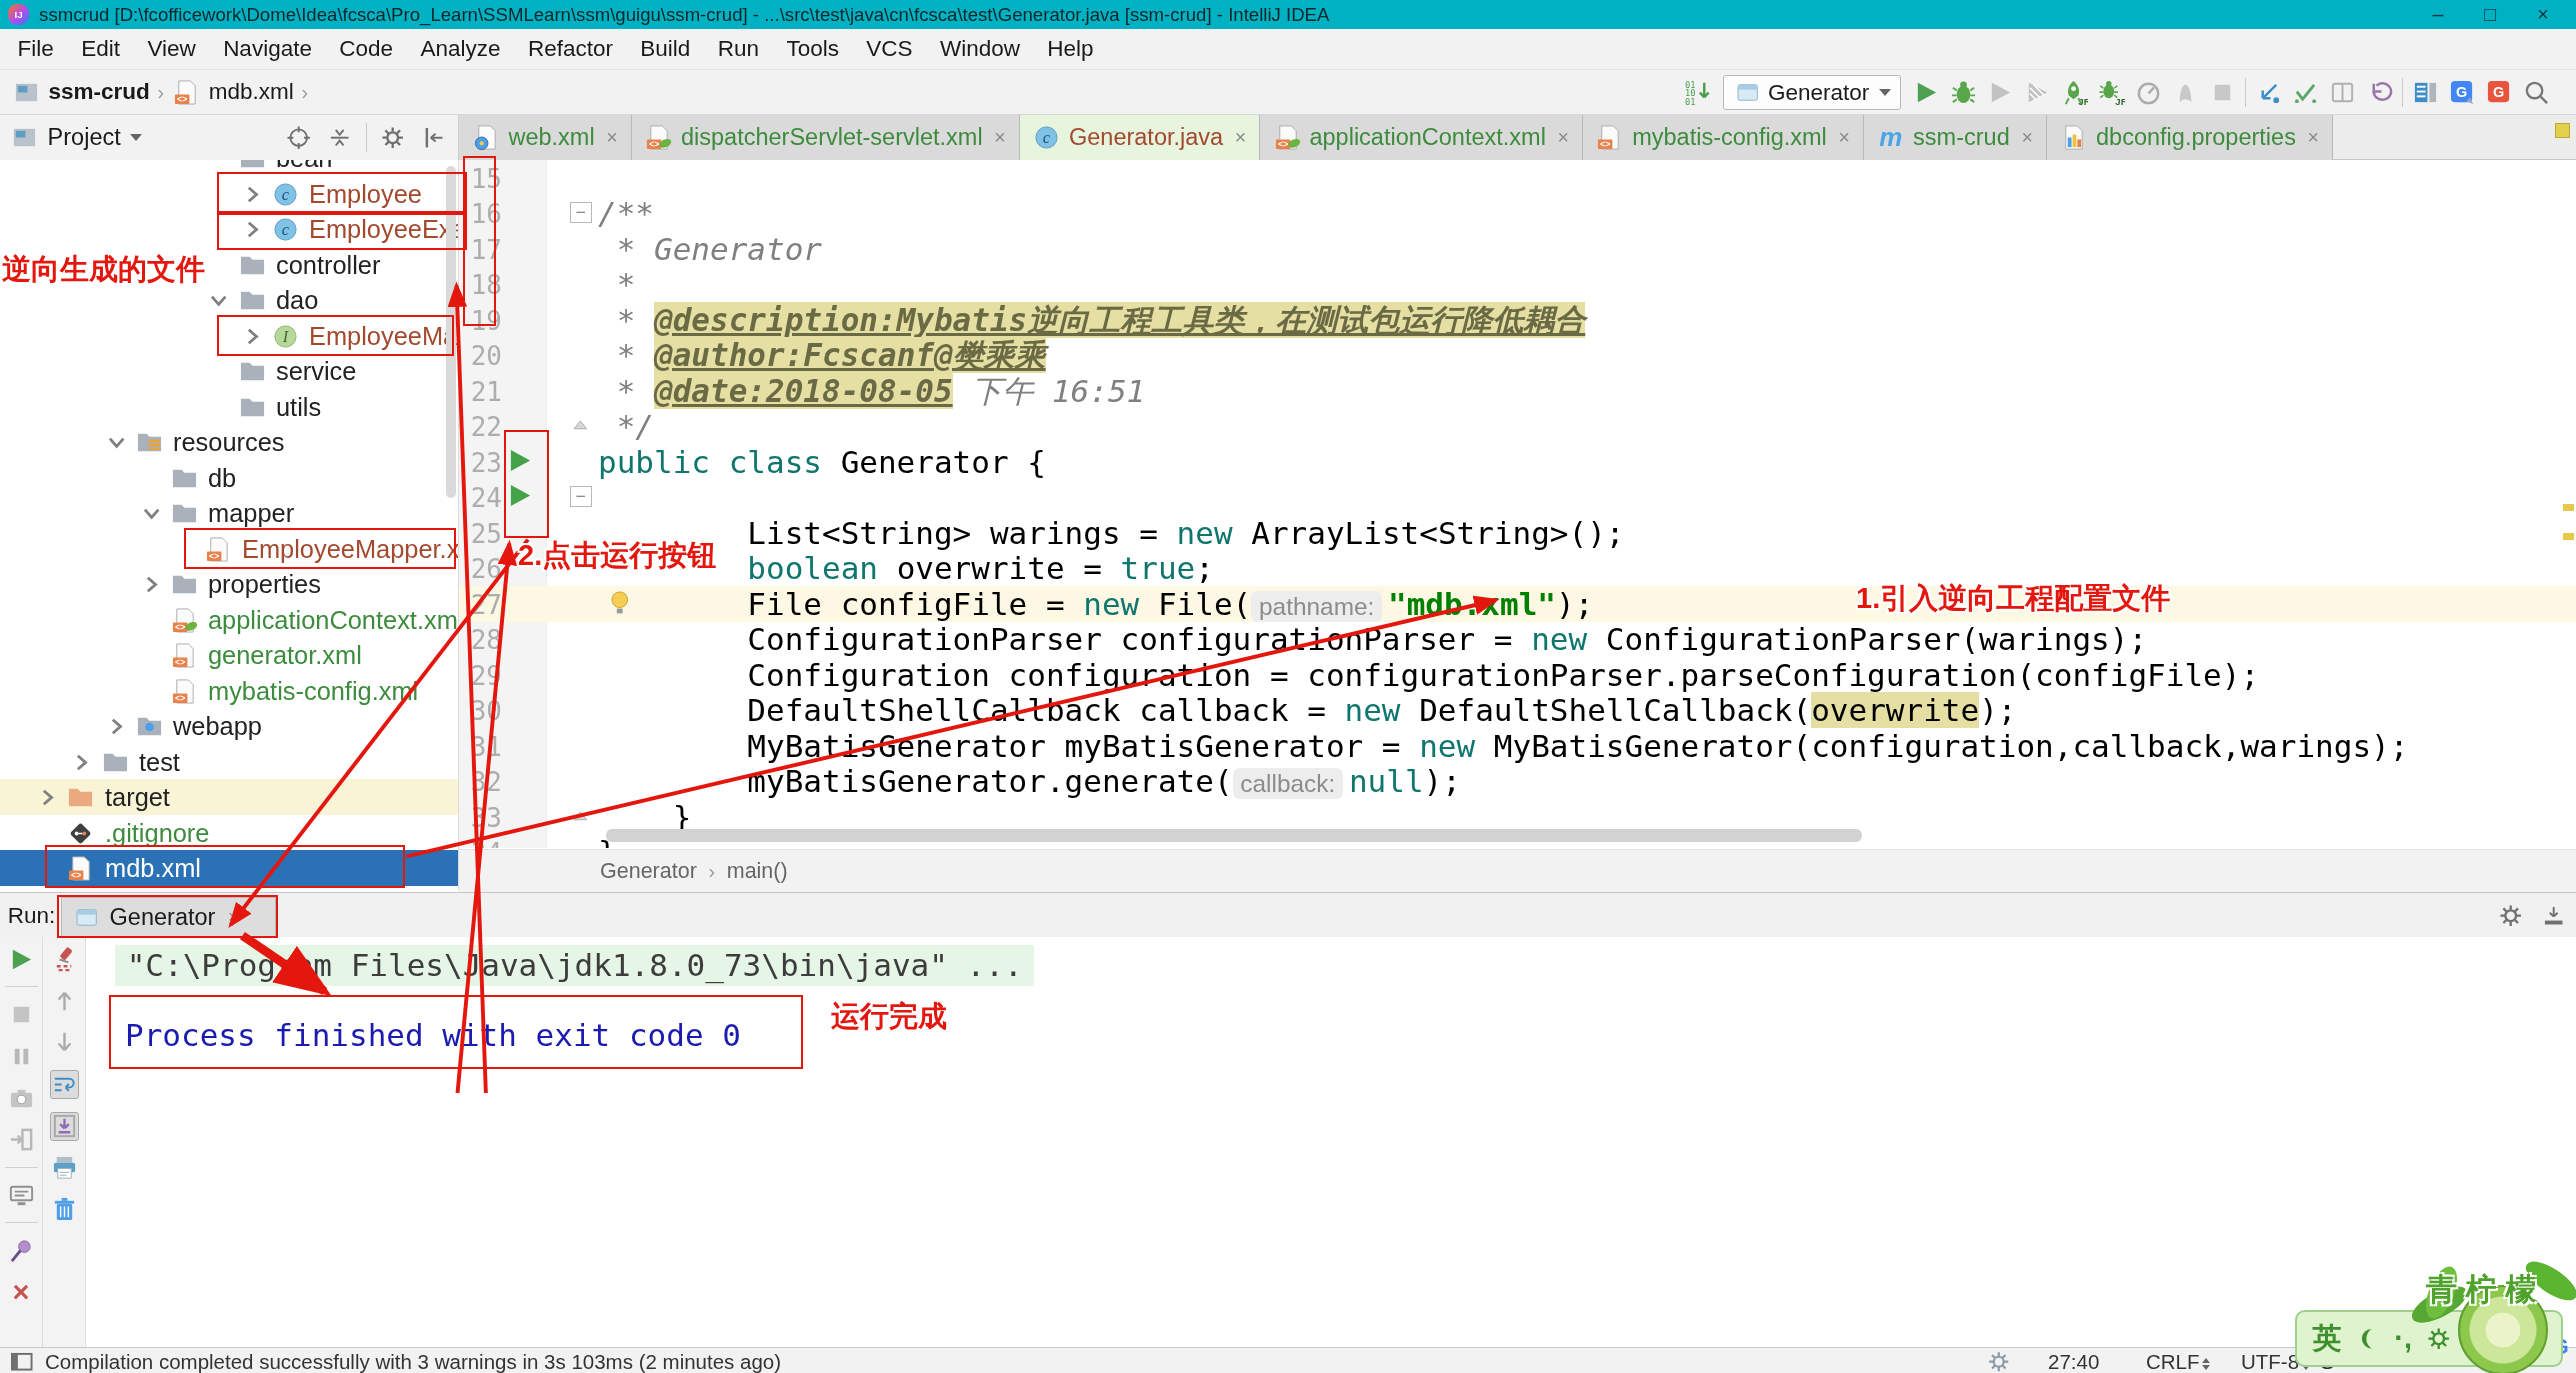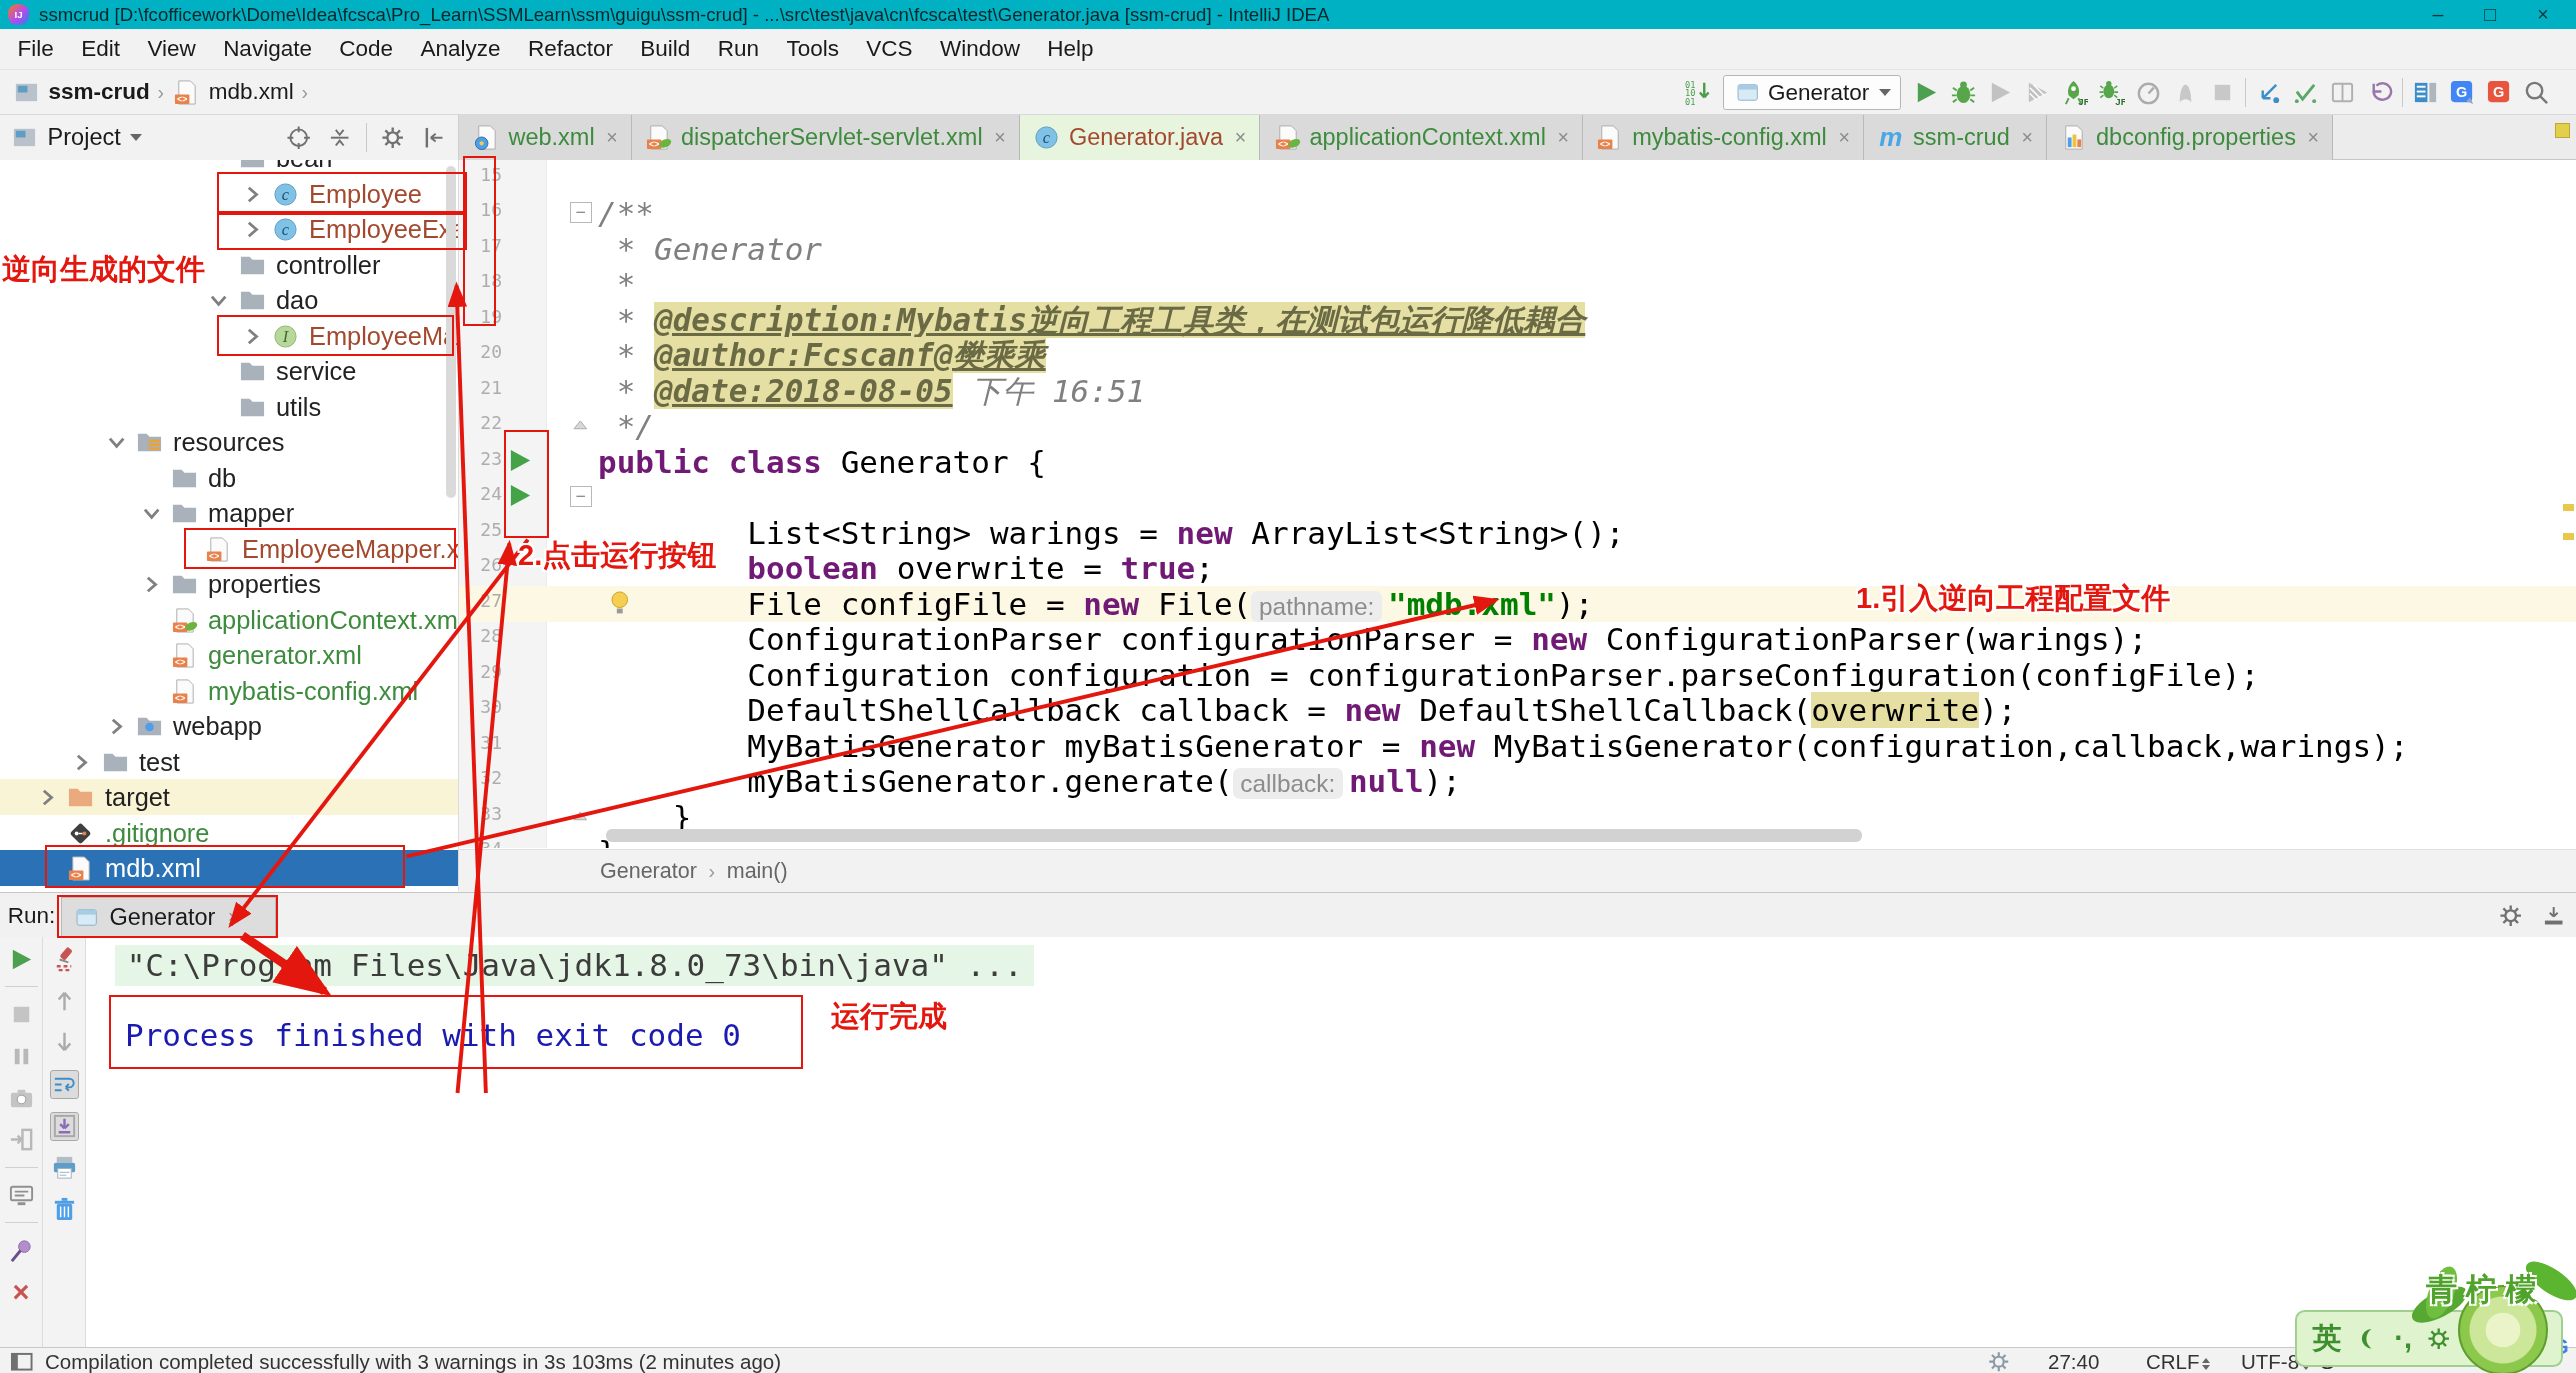--- a/index.html
+++ b/index.html
@@ -42,29 +42,29 @@
   .tchev{position:absolute;top:4.9px}
   .tic{position:absolute;top:4.9px}
   .c-brown{color:#A3492E}.c-green{color:#3D8B3D}.c-plain{color:#222}.c-white{color:#fff}
   .row-yellow{background:#FAF4D7}.row-blue{background:#2A72B5}
   .tree-scroll{position:absolute;right:2px;top:5.9px;width:9.8px;height:332px;background:#DADADA;border-radius:4.9px}
   
   .editor{position:absolute;left:459px;top:160px;right:0;height:688px;background:#fff;overflow:hidden}
   .gutterbg{position:absolute;left:0;top:0;width:88px;height:100%;background:#F4F4F4;border-right:1px solid #ECECEC}
   .eline{position:absolute;left:0;right:0;height:36px}
   .eline.hl{background:#FCF8E3}
-  .lnum{position:absolute;left:0;top:3.9px;width:43px;text-align:right;font-family:"DejaVu Sans Mono","Liberation Mono",monospace;font-size:18px;color:#ADADAD}
+  .lnum{position:absolute;left:0;top:3.9px;width:43px;text-align:right;font-family:"DejaVu Sans Mono","Liberation Mono",monospace;font-size:26px;color:#ADADAD}
   .runmark{position:absolute;left:47px;top:2.9px}
   .foldm{position:absolute;left:111px;top:6.8px;width:21.5px;height:21.5px;border:1px solid #B8B8B8;background:#fff;color:#888;font-size:17.6px;line-height:19.6px;text-align:center}
   .folde{position:absolute;left:113px;top:9.8px}
   .bulbm{position:absolute;left:149px;top:3.9px}
   .code{position:absolute;left:139px;top:0;height:36px;line-height:36px;font-family:"DejaVu Sans Mono","Liberation Mono",monospace;font-size:31px;white-space:pre;color:#000}
   .cmt{color:#808080;font-style:italic}
   .doc{color:#6A6A45;font-weight:bold;font-style:italic;text-decoration:underline;background:#E6DFA3}
-  .kw{color:#701a75;font-weight:bold}
+  .kw{color:#0f766e;font-weight:normal}
   .str{color:#008000;font-weight:bold}
   .hlw{background:#E6DFA3}
   .hint{background:#EDEDED;color:#8C8C8C;font-family:"Liberation Sans",sans-serif;font-size:24.4px;border-radius:6.8px;padding:2px 7.8px;margin-right:5.9px;font-weight:normal;font-style:normal}
   .hsb{position:absolute;left:147px;top:669px;width:1256px;height:12.7px;background:#D2D2D2;border-radius:5.9px}
   .emark{position:absolute;right:2px;width:10.8px;height:6.8px;background:#E8C84A}
   
   .crumbbar{position:absolute;left:459px;top:849px;right:0;height:43px;background:#F2F2F2;border-top:1px solid #E0E0E0;display:flex;align-items:center;gap:11.7px;padding-left:141px;font-size:21.5px;color:#666}
   
   .runheader{position:absolute;left:0;top:892px;right:0;height:45px;background:#F1F1F1;border-top:1px solid #C6C6C6}
   .runlabel{position:absolute;left:7.8px;top:9.8px;font-size:22.5px}

